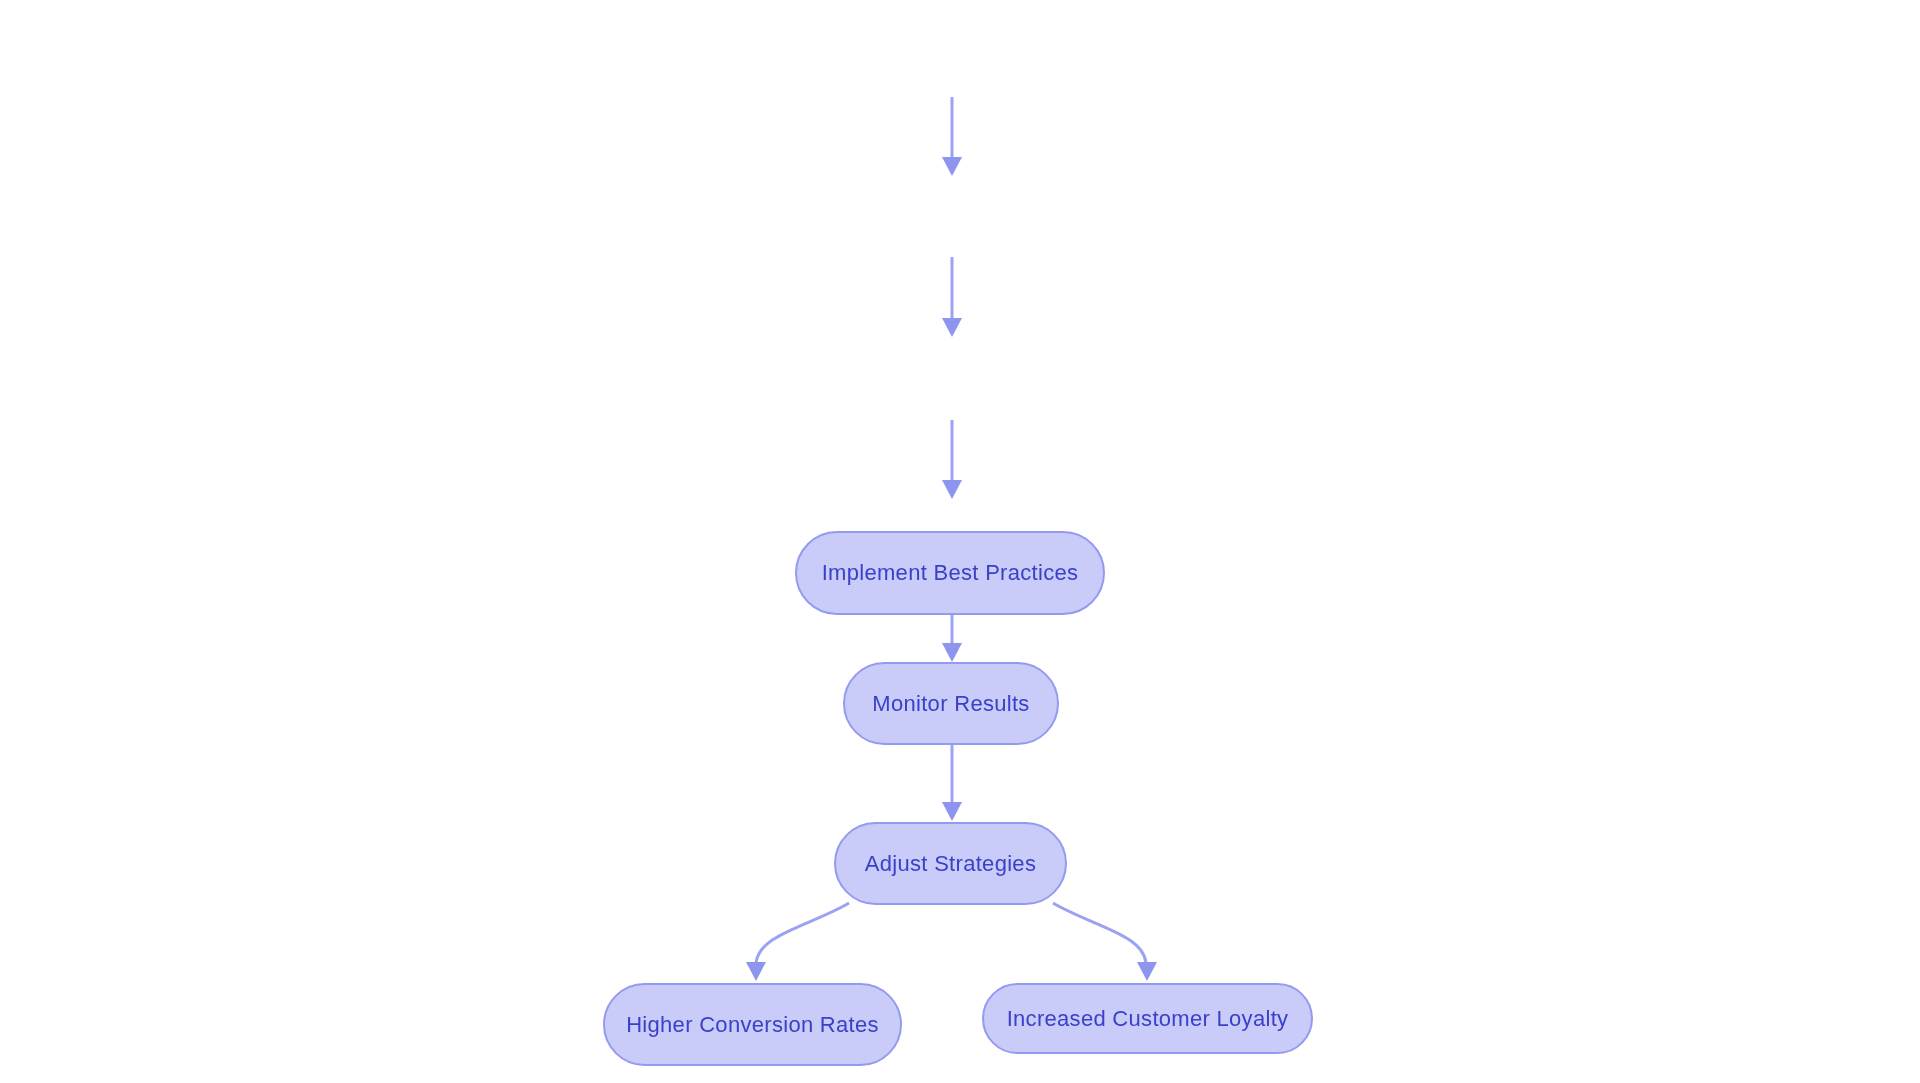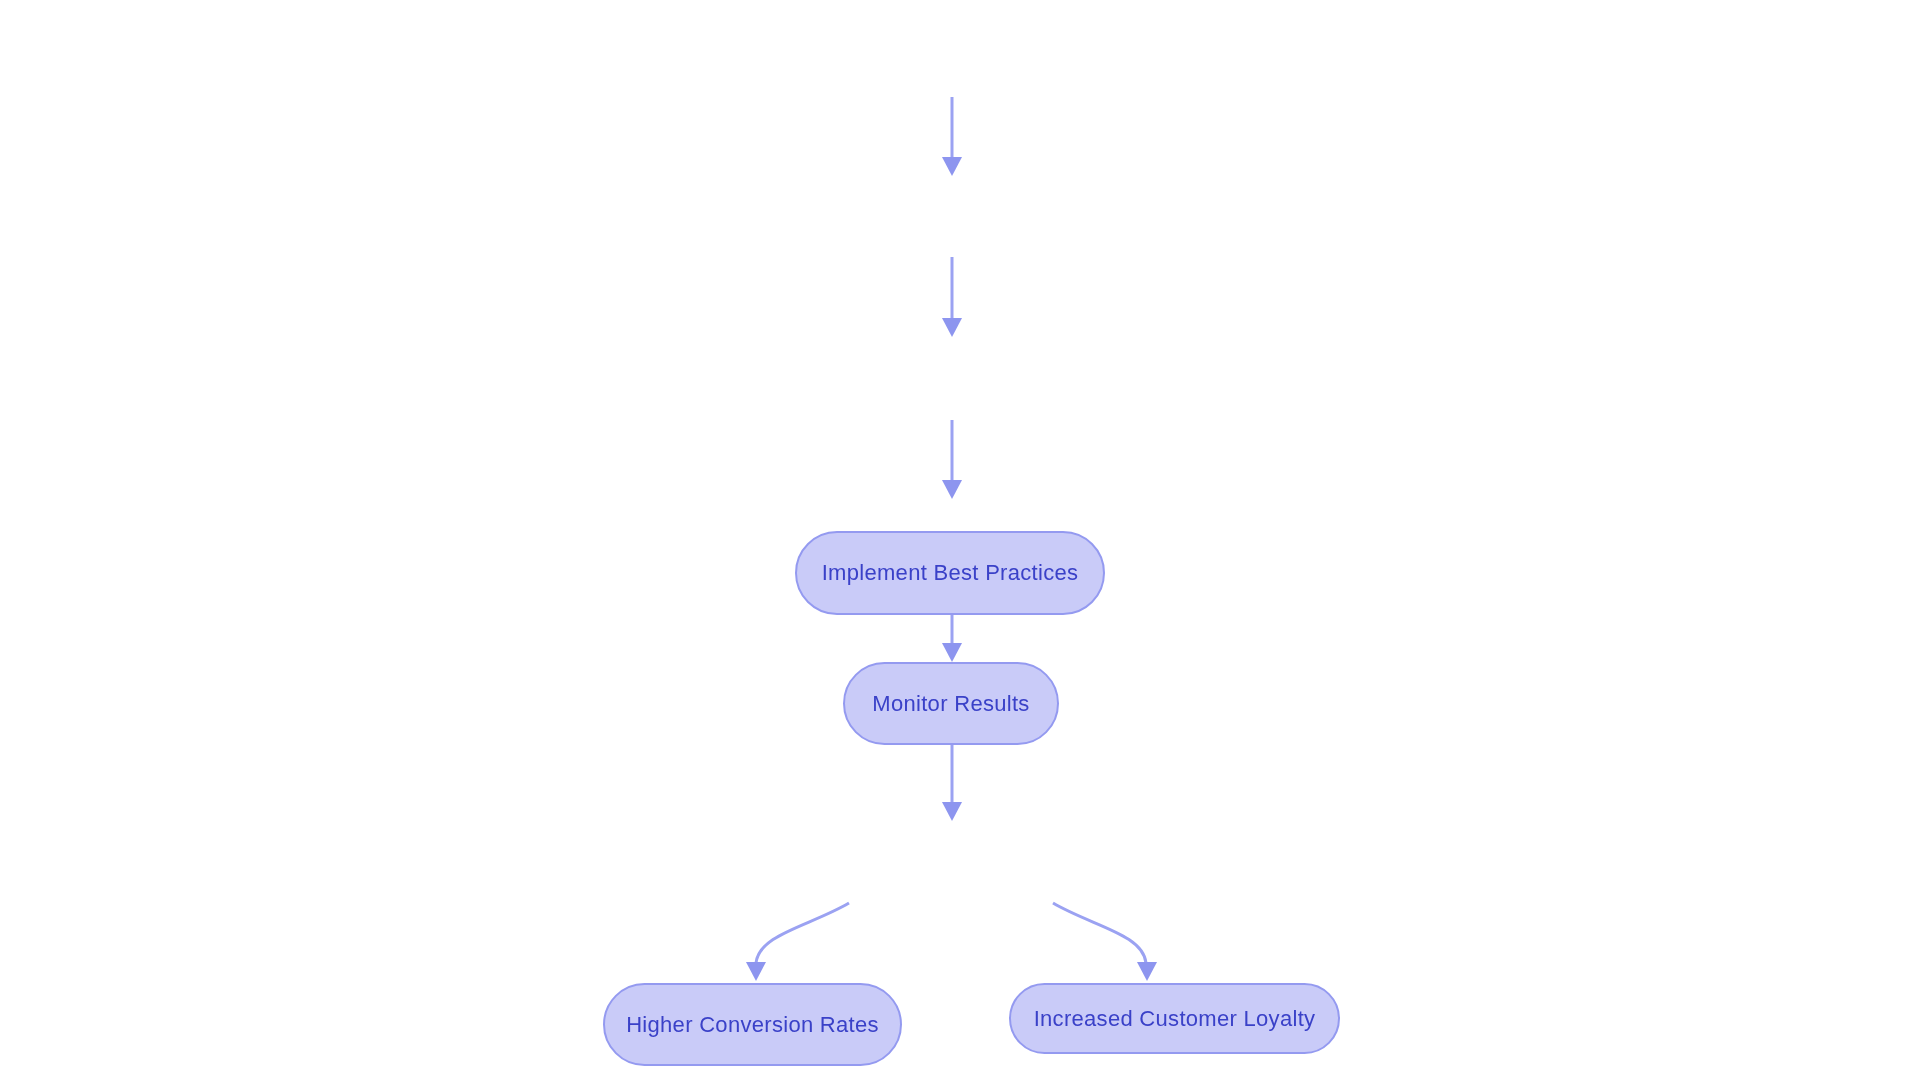--- a/index.html
+++ b/index.html
@@ -38,21 +38,21 @@
     text-align: center;
   }
   
   .n1 { left: 825px; top: 14px;  width: 255px; height: 84px; }
   .n2 { left: 813px; top: 175px; width: 277px; height: 83px; }
   .n3 { left: 749px; top: 337px; width: 403px; height: 84px; }
   .n4 { left: 795px; top: 499px; width: 310px; height: 84px; margin-top: 32px; }
   .n5 { left: 843px; top: 662px; width: 216px; height: 83px; text-align: right; }
   .n6 { left: 834px; top: 822px; width: 233px; height: 83px; }
   .n7 { left: 603px; top: 983px; width: 299px; height: 83px; }
-  .n8 { left: 1009px; top: 983px; width: 331px; height: 71px; }
+  .n8 { left: 982px; top: 983px; width: 331px; height: 71px; }
 </style>
 </head>
 <body>
 
 <div class="canvas">
 
   <svg class="edges-layer" viewBox="0 0 1920 1083" xmlns="http://www.w3.org/2000/svg" aria-hidden="true">
 
     <g>
       <line x1="952" y1="97" x2="952" y2="158" class="edge-line"></line>
@@ -93,20 +93,23 @@
       .edge-head { fill: var(--arrow-head, #8d95ef); stroke: none; }
     </style>
   </svg>
 
   <div class="flow-node n4">
     <span>Implement Best Practices</span>
   </div>
   <div class="flow-node n5">
     <span>Monitor Results</span>
   </div>
+  <div class="flow-node n6">
+    <span>Adjust Strategies</span>
+  </div>
   <div class="flow-node n7">
     <span>Higher Conversion Rates</span>
   </div>
   <div class="flow-node n8">
     <span>Increased Customer Loyalty</span>
   </div>
 
 </div>
 
 </body></html>

